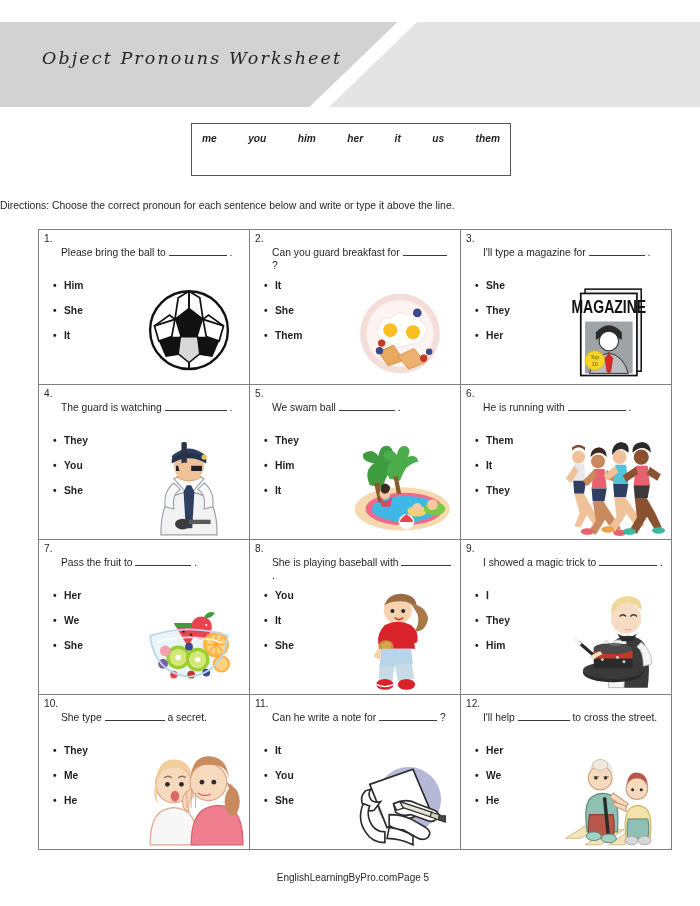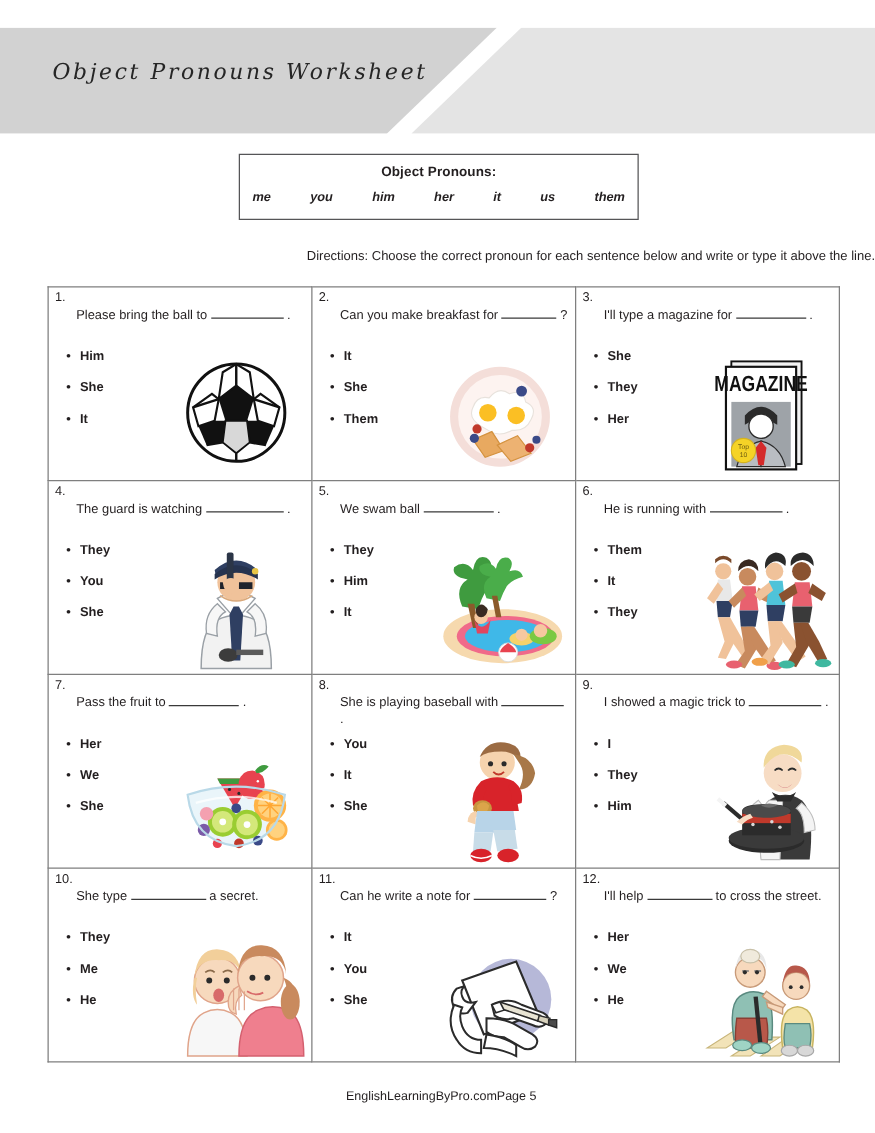--- a/index.html
+++ b/index.html
@@ -78,21 +78,21 @@
     font-style: italic;
   }
   .wordbank-words span { white-space: nowrap; }
 
   
   .directions {
     position: absolute;
     left: 0;
     top: 200px;
     width: 700px;
-    text-align: right;
+    text-align: left;
     font-size: 10.4px;
     color: #231f20;
   }
 
   
   .grid {
     position: absolute;
     left: 38px;
     top: 229px;
     width: 630px;
@@ -169,21 +169,20 @@
 </head>
 <body>
 
 <div class="banner">
   <div class="banner-left"></div>
   <div class="banner-right"></div>
   <div class="banner-title">Object Pronouns Worksheet</div>
 </div>
 
 <div class="wordbank">
-  <div class="wordbank-title">Object Pronouns:</div>
   <div class="wordbank-words">
     <span>me</span>
     <span>you</span>
     <span>him</span>
     <span>her</span>
     <span>it</span>
     <span>us</span>
     <span>them</span>
   </div>
 </div>
@@ -210,21 +209,21 @@
     <polygon points="82,48 68,38 63,42 66,58 78,62" fill="#fff" stroke="#111" stroke-width="1.6"></polygon>
     <polygon points="22,62 34,58 42,58 40,74 28,76" fill="#111"></polygon>
     <polygon points="78,62 66,58 58,58 60,74 72,76" fill="#111"></polygon>
     <polygon points="40,74 42,58 58,58 60,74 50,82" fill="#d8d8d8" stroke="#111" stroke-width="1.4"></polygon>
     <path d="M50 16 L50 32 M18 48 L37 42 M82 48 L63 42 M28 76 L40 74 M72 76 L60 74 M50 82 L50 88" stroke="#111" stroke-width="1.8" fill="none"></path>
   </svg>
           </div>
         </td>
         <td>
           <div class="q-num">2.</div>
-          <div class="q-sentence"><span>Can you make breakfast for</span> <span class="blank-line" style="width: 44px;"></span> <span>?</span></div>
+          <div class="q-sentence"><span>Can you guard breakfast for</span> <span class="blank-line" style="width: 44px;"></span> <span>?</span></div>
           <div class="q-options">
             <div><span class="bullet">•</span><span>It</span></div>
             <div><span class="bullet">•</span><span>She</span></div>
             <div><span class="bullet">•</span><span>Them</span></div>
           </div>
           <div class="q-art">
             <svg viewBox="0 0 100 100">
     <circle cx="50" cy="55" r="37" fill="#f4ded9"></circle>
     <circle cx="50" cy="55" r="31" fill="#fdf3f0"></circle>
     <path d="M36 62 q-10-6-6-14 q3-9 12-7 q7-9 15-3 q10-4 12 6 q9 4 4 13 q-4 9-14 8 q-9 5-16 1 z" fill="#fff" stroke="#e8e2dc" stroke-width="0.8"></path>

